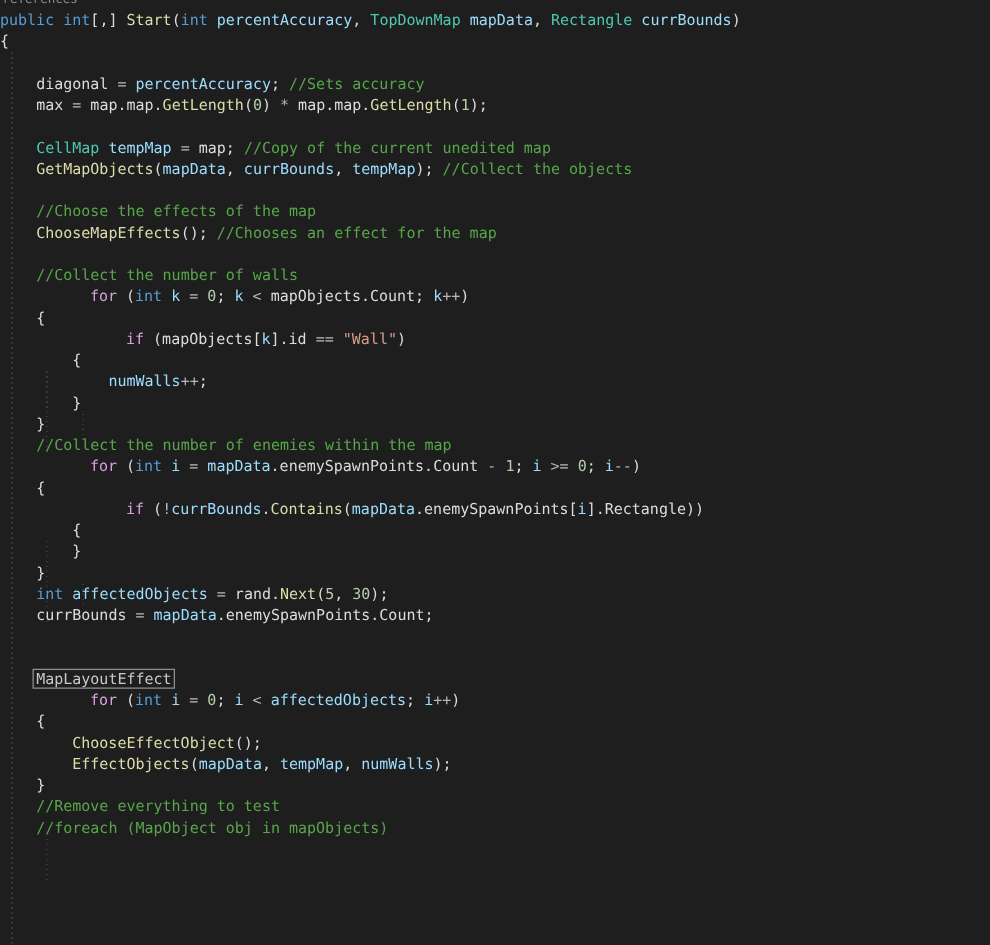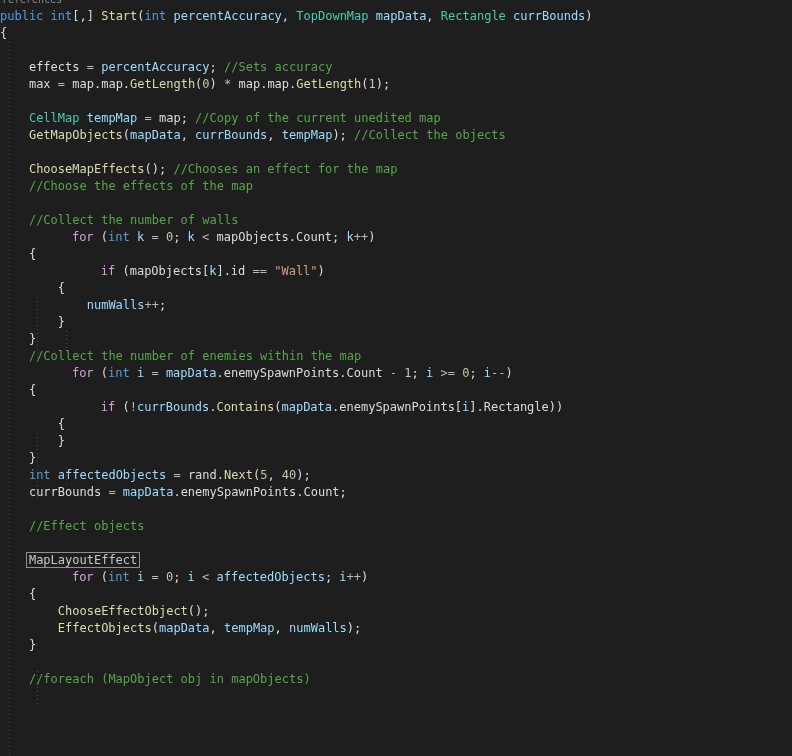--- a/index.html
+++ b/index.html
@@ -84,51 +84,50 @@
   <div class="indent-guide ig-1a"></div>
   <div class="indent-guide ig-1b"></div>
   <div class="indent-guide ig-1c"></div>
   <div class="indent-guide ig-2a"></div>
   <div class="indent-guide ig-2b"></div>
 
   <div class="code-lines">
       <div class="code-line"><span></span><span class="tk-k">public</span><span class="tk-d"> </span><span class="tk-k">int</span><span class="tk-d">[,] </span><span class="tk-m">Start</span><span class="tk-d">(</span><span class="tk-k">int</span><span class="tk-d"> </span><span class="tk-v">percentAccuracy</span><span class="tk-d">, </span><span class="tk-t">TopDownMap</span><span class="tk-d"> </span><span class="tk-v">mapData</span><span class="tk-d">, </span><span class="tk-t">Rectangle</span><span class="tk-d"> </span><span class="tk-v">currBounds</span><span class="tk-d">)</span></div>
       <div class="code-line"><span></span><span class="tk-d">{</span></div>
       <div class="code-line"><span></span></div>
-      <div class="code-line"><span>    </span><span class="tk-d">effects</span><span class="tk-o"> = </span><span class="tk-v">percentAccuracy</span><span class="tk-d">; </span><span class="tk-cm">//Sets accuracy</span></div>
+      <div class="code-line"><span>    </span><span class="tk-d">diagonal</span><span class="tk-o"> = </span><span class="tk-v">percentAccuracy</span><span class="tk-d">; </span><span class="tk-cm">//Sets accuracy</span></div>
       <div class="code-line"><span>    </span><span class="tk-d">max</span><span class="tk-o"> = </span><span class="tk-d">map.map.</span><span class="tk-m">GetLength</span><span class="tk-d">(</span><span class="tk-n">0</span><span class="tk-d">) </span><span class="tk-o">*</span><span class="tk-d"> map.map.</span><span class="tk-m">GetLength</span><span class="tk-d">(</span><span class="tk-n">1</span><span class="tk-d">);</span></div>
       <div class="code-line"><span></span></div>
       <div class="code-line"><span>    </span><span class="tk-t">CellMap</span><span class="tk-d"> </span><span class="tk-v">tempMap</span><span class="tk-o"> = </span><span class="tk-d">map; </span><span class="tk-cm">//Copy of the current unedited map</span></div>
       <div class="code-line"><span>    </span><span class="tk-m">GetMapObjects</span><span class="tk-d">(</span><span class="tk-v">mapData</span><span class="tk-d">, </span><span class="tk-v">currBounds</span><span class="tk-d">, </span><span class="tk-v">tempMap</span><span class="tk-d">); </span><span class="tk-cm">//Collect the objects</span></div>
       <div class="code-line"><span></span></div>
+      <div class="code-line"><span>    </span><span class="tk-cm">//Choose the effects of the map</span></div>
       <div class="code-line"><span>    </span><span class="tk-m">ChooseMapEffects</span><span class="tk-d">(); </span><span class="tk-cm">//Chooses an effect for the map</span></div>
-      <div class="code-line"><span>    </span><span class="tk-cm">//Choose the effects of the map</span></div>
       <div class="code-line"><span></span></div>
       <div class="code-line"><span>    </span><span class="tk-cm">//Collect the number of walls</span></div>
       <div class="code-line"><span>    </span><span class="tk-c">for</span><span class="tk-d"> (</span><span class="tk-k">int</span><span class="tk-d"> </span><span class="tk-v">k</span><span class="tk-o"> = </span><span class="tk-n">0</span><span class="tk-d">; </span><span class="tk-v">k</span><span class="tk-o"> &lt; </span><span class="tk-d">mapObjects.Count; </span><span class="tk-v">k</span><span class="tk-o">++</span><span class="tk-d">)</span></div>
       <div class="code-line"><span>    </span><span class="tk-d">{</span></div>
       <div class="code-line"><span>        </span><span class="tk-c">if</span><span class="tk-d"> (mapObjects[</span><span class="tk-v">k</span><span class="tk-d">].id </span><span class="tk-o">== </span><span class="tk-s">"Wall"</span><span class="tk-d">)</span></div>
       <div class="code-line"><span>        </span><span class="tk-d">{</span></div>
       <div class="code-line"><span>            </span><span class="tk-v">numWalls</span><span class="tk-o">++</span><span class="tk-d">;</span></div>
       <div class="code-line"><span>        </span><span class="tk-d">}</span></div>
       <div class="code-line"><span>    </span><span class="tk-d">}</span></div>
       <div class="code-line"><span>    </span><span class="tk-cm">//Collect the number of enemies within the map</span></div>
       <div class="code-line"><span>    </span><span class="tk-c">for</span><span class="tk-d"> (</span><span class="tk-k">int</span><span class="tk-d"> </span><span class="tk-v">i</span><span class="tk-o"> = </span><span class="tk-v">mapData</span><span class="tk-d">.enemySpawnPoints.Count </span><span class="tk-o">- </span><span class="tk-n">1</span><span class="tk-d">; </span><span class="tk-v">i</span><span class="tk-o"> &gt;= </span><span class="tk-n">0</span><span class="tk-d">; </span><span class="tk-v">i</span><span class="tk-o">--</span><span class="tk-d">)</span></div>
       <div class="code-line"><span>    </span><span class="tk-d">{</span></div>
       <div class="code-line"><span>        </span><span class="tk-c">if</span><span class="tk-d"> (</span><span class="tk-o">!</span><span class="tk-v">currBounds</span><span class="tk-d">.</span><span class="tk-m">Contains</span><span class="tk-d">(</span><span class="tk-v">mapData</span><span class="tk-d">.enemySpawnPoints[</span><span class="tk-v">i</span><span class="tk-d">].Rectangle))</span></div>
       <div class="code-line"><span>        </span><span class="tk-d">{</span></div>
       <div class="code-line"><span>        </span><span class="tk-d">}</span></div>
       <div class="code-line"><span>    </span><span class="tk-d">}</span></div>
-      <div class="code-line"><span>    </span><span class="tk-k">int</span><span class="tk-d"> </span><span class="tk-v">affectedObjects</span><span class="tk-o"> = </span><span class="tk-d">rand.</span><span class="tk-m">Next</span><span class="tk-d">(</span><span class="tk-n">5</span><span class="tk-d">, </span><span class="tk-n">40</span><span class="tk-d">);</span></div>
+      <div class="code-line"><span>    </span><span class="tk-k">int</span><span class="tk-d"> </span><span class="tk-v">affectedObjects</span><span class="tk-o"> = </span><span class="tk-d">rand.</span><span class="tk-m">Next</span><span class="tk-d">(</span><span class="tk-n">5</span><span class="tk-d">, </span><span class="tk-n">30</span><span class="tk-d">);</span></div>
       <div class="code-line"><span>    </span><span class="tk-d">currBounds</span><span class="tk-o"> = </span><span class="tk-v">mapData</span><span class="tk-d">.enemySpawnPoints.Count;</span></div>
       <div class="code-line"><span></span></div>
-      <div class="code-line"><span>    </span><span class="tk-cm">//Effect objects</span></div>
       <div class="code-line"><span></span></div>
       <div class="code-line"><span>    </span><span class="tk-g">MapLayoutEffect</span></div>
       <div class="code-line"><span>    </span><span class="tk-c">for</span><span class="tk-d"> (</span><span class="tk-k">int</span><span class="tk-d"> </span><span class="tk-v">i</span><span class="tk-o"> = </span><span class="tk-n">0</span><span class="tk-d">; </span><span class="tk-v">i</span><span class="tk-o"> &lt; </span><span class="tk-v">affectedObjects</span><span class="tk-d">; </span><span class="tk-v">i</span><span class="tk-o">++</span><span class="tk-d">)</span></div>
       <div class="code-line"><span>    </span><span class="tk-d">{</span></div>
       <div class="code-line"><span>        </span><span class="tk-m">ChooseEffectObject</span><span class="tk-d">();</span></div>
       <div class="code-line"><span>        </span><span class="tk-m">EffectObjects</span><span class="tk-d">(</span><span class="tk-v">mapData</span><span class="tk-d">, </span><span class="tk-v">tempMap</span><span class="tk-d">, </span><span class="tk-v">numWalls</span><span class="tk-d">);</span></div>
       <div class="code-line"><span>    </span><span class="tk-d">}</span></div>
-      <div class="code-line"><span>    </span></div>
+      <div class="code-line"><span>    </span><span class="tk-cm">//Remove everything to test</span></div>
       <div class="code-line"><span>    </span><span class="tk-cm">//foreach (MapObject obj in mapObjects)</span></div>
     </div>
 </div>
 
 </body></html>

